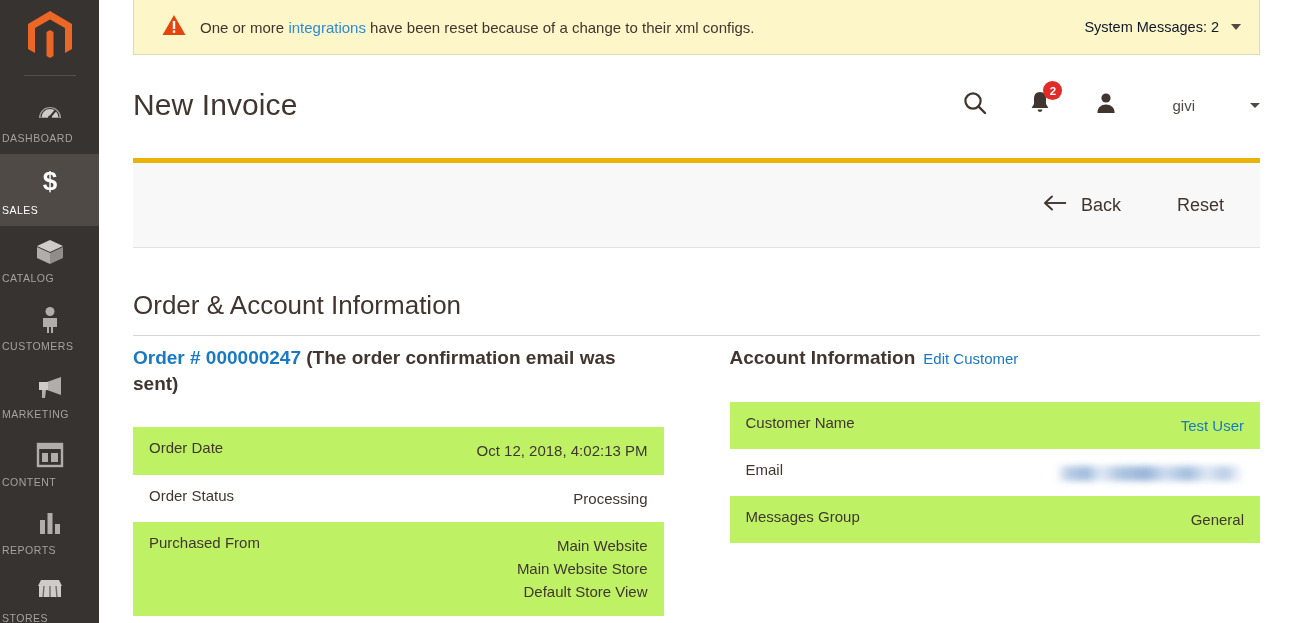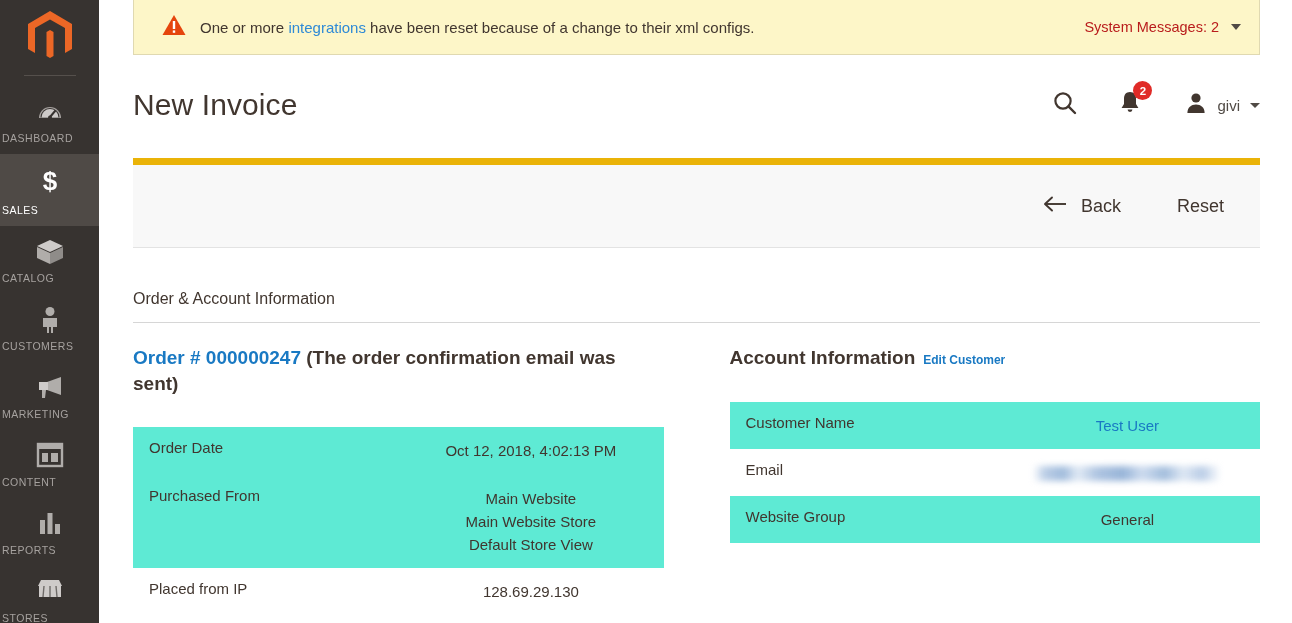--- a/index.html
+++ b/index.html
@@ -70,21 +70,21 @@
   }
   .warn-ico { flex: 0 0 auto; margin-right: 14px; display:block; }
   .banner-text {
     flex: 1 1 auto;
     font-size: 15px; color: #41362f;
     font-family: "Liberation Sans", sans-serif;
   }
   .banner-text a { color: #2e8ad6; text-decoration: none; }
   .sysmsg {
     flex: 0 0 auto; display: flex; align-items: center;
-    font-size: 14.5px; color: #b91c1c; cursor: pointer;
+    font-size: 14.5px; color: #0f172a; cursor: pointer;
     white-space: nowrap;
   }
   .caret-d {
     display: inline-block; margin-left: 12px;
     width: 0; height: 0;
     border-left: 5.5px solid transparent;
     border-right: 5.5px solid transparent;
     border-top: 6px solid #504a45;
   }
 
@@ -106,91 +106,91 @@
   .tool-search { padding: 0 20px; }
   .tool-bell { padding: 0 20px; position: relative; }
   .badge {
     position: absolute; top: -9px; right: 10px;
     min-width: 19px; height: 19px; padding: 0 4px;
     border-radius: 10px; background: #e02b27;
     color: #fff; font-size: 11.5px; font-weight: bold;
     display: flex; align-items: center; justify-content: center;
     font-family: "Liberation Sans", sans-serif;
   }
-  .tool-user { padding-left: 22px; }
+  .tool-user { padding-left: 22px; gap: 45px; }
   .user-name {
     font-size: 15px; color: #504a45; margin-left: 9px;
     font-family: "Liberation Sans", sans-serif;
   }
   .caret-user {
     display: inline-block; margin-left: 10px;
     width: 0; height: 0;
     border-left: 5px solid transparent;
     border-right: 5px solid transparent;
     border-top: 5.5px solid #504a45;
   }
 
   
   .action-bar {
     position: absolute; left: 34px; top: 158px;
     width: 1127px; height: 90px;
     background: #f8f8f8;
-    border-top: 7px solid #eab308;
+    border-top: 5px solid #eab308;
     border-bottom: 1px solid #e3e3e3;
     display: flex; align-items: center; justify-content: flex-end;
     padding-right: 22px;
   }
   .btn-link {
     display: flex; align-items: center;
     font-size: 18px; color: #41362f;
     background: none; border: none; cursor: pointer;
     padding: 6px 14px; margin-left: 28px;
     font-family: "Liberation Sans", sans-serif;
   }
   .btn-link .arrow { margin-right: 14px; display: block; }
 
   
   .section-head {
     position: absolute; left: 34px; top: 290px;
     width: 1127px;
   }
   .section-title {
-    font-size: 16px; font-weight: 400; color: #41362f;
+    font-size: 26px; font-weight: 400; color: #41362f;
     padding-bottom: 14px;
     border-bottom: 1px solid #d6d6d6;
     font-family: "Liberation Sans", sans-serif;
   }
 
   .cols {
     position: absolute; left: 34px; top: 345px;
     width: 1127px; display: flex; gap: 66px;
   }
   .col { flex: 1 1 0; min-width: 0; }
 
   .block-title {
     font-size: 19px; font-weight: bold; color: #41362f;
     margin-bottom: 31px; line-height: 1.35;
     font-family: "Liberation Sans", sans-serif;
   }
   .block-title a { color: #1979c3; text-decoration: none; font-weight: bold; }
   .block-title .edit-link {
-    font-size: 12px; font-weight: bold; color: #1979c3;
+    font-size: 15px; font-weight: normal; color: #1979c3;
     text-decoration: none; margin-left: 8px;
   }
 
   table.info { width: 100%; border-collapse: collapse; table-layout: fixed; }
-  table.info tr.alt { background: #5eead4; margin-left: 39px; }
+  table.info tr.alt { background: #bef264; margin-left: 39px; }
   table.info th, table.info td {
     padding: 12px 16px;
     font-size: 15px; color: #41362f; font-weight: normal;
     vertical-align: top;
     font-family: "Liberation Sans", sans-serif;
   }
   table.info th { text-align: left; }
-  table.info td { text-align: center; line-height: 1.55; }
+  table.info td { text-align: right; line-height: 1.55; }
   table.info td a { color: #1979c3; text-decoration: none; }
   .redacted {
     display: inline-block;
     width: 188px; height: 15px;
     background: linear-gradient(90deg,
       rgba(210,224,240,0) 0%, rgba(176,198,226,.85) 6%,
       rgba(150,180,216,.9) 16%, rgba(205,220,238,.6) 24%,
       rgba(160,186,220,.85) 34%, rgba(140,172,212,.9) 48%,
       rgba(185,205,232,.7) 58%, rgba(150,180,216,.88) 70%,
       rgba(200,216,236,.6) 80%, rgba(168,192,224,.8) 90%,
@@ -384,20 +384,24 @@
 
       <div class="col">
         <div class="block-title"><a href="#">Order # 000000247</a><span> (The order confirmation email was sent)</span></div>
 
         <table class="info">
           <tbody>
             <tr class="alt">
               <th>Order Date</th>
               <td>Oct 12, 2018, 4:02:13 PM</td>
             </tr>
+            <tr>
+              <th>Order Status</th>
+              <td>Processing</td>
+            </tr>
             <tr class="alt">
               <th>Purchased From</th>
               <td style="white-space: pre-line;">Main Website
 Main Website Store
 Default Store View</td>
             </tr>
             <tr>
               <th>Placed from IP</th>
               <td>128.69.29.130</td>
             </tr>
@@ -414,21 +418,21 @@
               <th>Customer Name</th>
               <td><a href="#">Test User</a></td>
             </tr>
             <tr>
               <th>Email</th>
               <td>
                 <span class="redacted"></span>
               </td>
             </tr>
             <tr class="alt">
-              <th>Website Group</th>
+              <th>Messages Group</th>
               <td>General</td>
             </tr>
           </tbody>
         </table>
       </div>
 
     </div>
   </div>
 </div>
 

